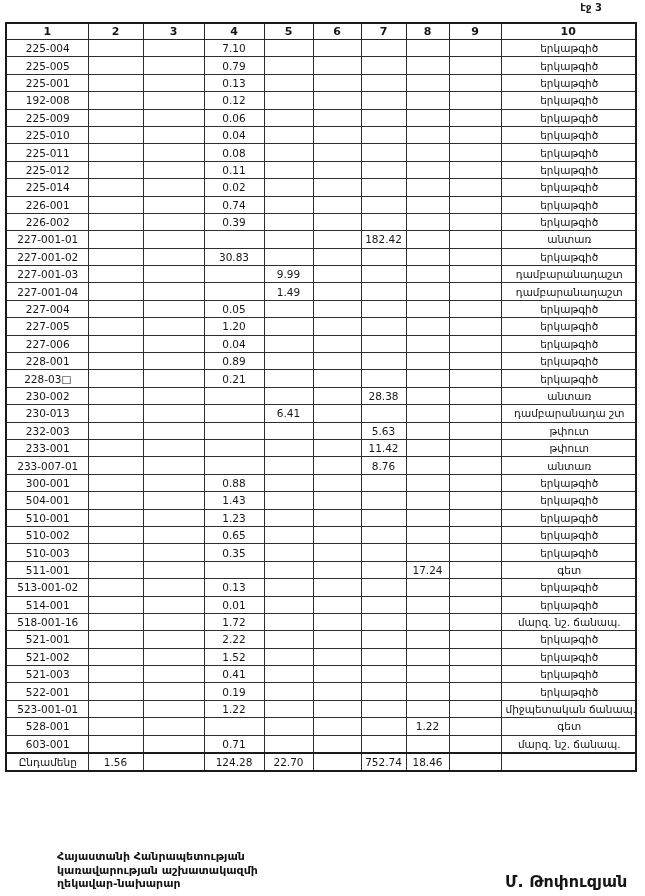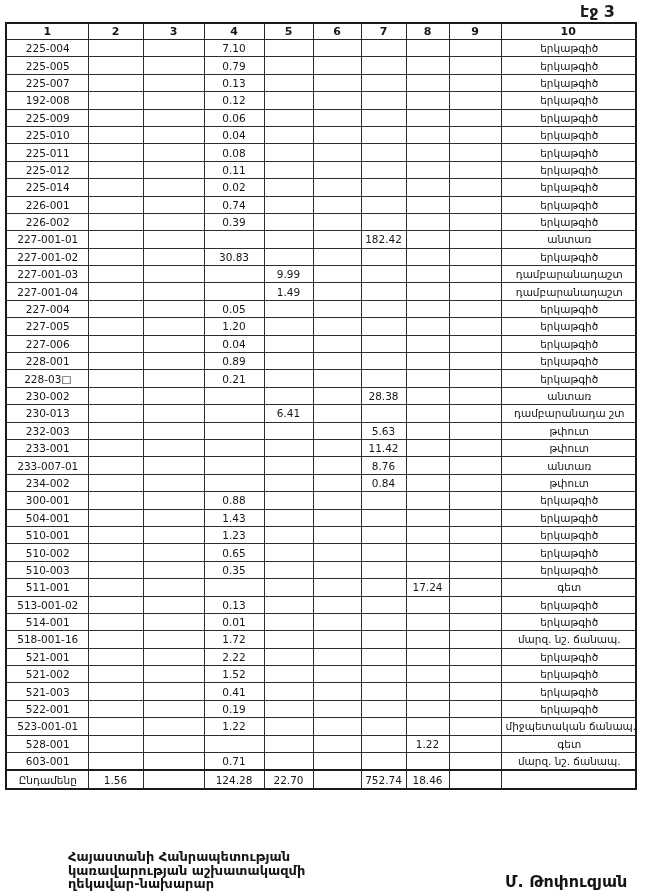--- a/index.html
+++ b/index.html
@@ -3,22 +3,22 @@
 <meta charset="utf-8">
 <style>
   html,body{margin:0;padding:0;}
   body{
     width:645px;height:896px;position:relative;
     background:#ffffff;color:#121212;
     font-family:"DejaVu Sans",sans-serif;
     overflow:hidden;
   }
   .page-label{
-    position:absolute;top:2px;right:30px;
-    font-size:16px;font-weight:bold;color:#1c1c1c;
+    position:absolute;top:2px;right:43px;
+    font-size:10px;font-weight:bold;color:#1c1c1c;
   }
   table.doc-table{
     position:absolute;left:5px;top:22px;width:630px;
     border-collapse:collapse;table-layout:fixed;
     border:2px solid #1a1a1a;
   }
   .doc-table th{
     border:1px solid #262626;
     font-size:11px;font-weight:bold;text-align:center;
     height:15px;padding:0;line-height:15px;color:#161616;
@@ -30,22 +30,22 @@
     white-space:nowrap;overflow:hidden;color:#161616;
   }
   .doc-table td.code{text-align:center;padding-left:3px;}
   .doc-table td.num{text-align:center;}
   .doc-table td.label{text-align:center;padding-left:4px;}
   .doc-table tr.total-row td{
     border-top:2px solid #1a1a1a;border-bottom:2px solid #1a1a1a;
   }
   .doc-table tr.total-row td.code{text-align:center;}
   .footer-org{
-    position:absolute;left:68px;top:850px;
-    font-size:13px;font-weight:bold;line-height:13.5px;
+    position:absolute;left:57px;top:850px;
+    font-size:11px;font-weight:bold;line-height:13.5px;
     color:#151515;
   }
   .signature{
     position:absolute;left:505px;top:872px;
     font-size:16px;font-weight:bold;color:#151515;
   }
 </style>
 </head>
 <body>
 
@@ -97,21 +97,21 @@
         <td class="num"></td>
         <td class="num">0.79</td>
         <td class="num"></td>
         <td class="num"></td>
         <td class="num"></td>
         <td class="num"></td>
         <td class="num"></td>
         <td class="label">երկաթգիծ</td>
       </tr>
       <tr>
-        <td class="code">225-007</td>
+        <td class="code">225-001</td>
         <td class="num"></td>
         <td class="num"></td>
         <td class="num">0.13</td>
         <td class="num"></td>
         <td class="num"></td>
         <td class="num"></td>
         <td class="num"></td>
         <td class="num"></td>
         <td class="label">երկաթգիծ</td>
       </tr>
@@ -371,32 +371,20 @@
         <td class="code">233-007-01</td>
         <td class="num"></td>
         <td class="num"></td>
         <td class="num"></td>
         <td class="num"></td>
         <td class="num"></td>
         <td class="num">8.76</td>
         <td class="num"></td>
         <td class="num"></td>
         <td class="label">անտառ</td>
-      </tr>
-      <tr>
-        <td class="code">234-002</td>
-        <td class="num"></td>
-        <td class="num"></td>
-        <td class="num"></td>
-        <td class="num"></td>
-        <td class="num"></td>
-        <td class="num">0.84</td>
-        <td class="num"></td>
-        <td class="num"></td>
-        <td class="label">թփուտ</td>
       </tr>
       <tr>
         <td class="code">300-001</td>
         <td class="num"></td>
         <td class="num"></td>
         <td class="num">0.88</td>
         <td class="num"></td>
         <td class="num"></td>
         <td class="num"></td>
         <td class="num"></td>

